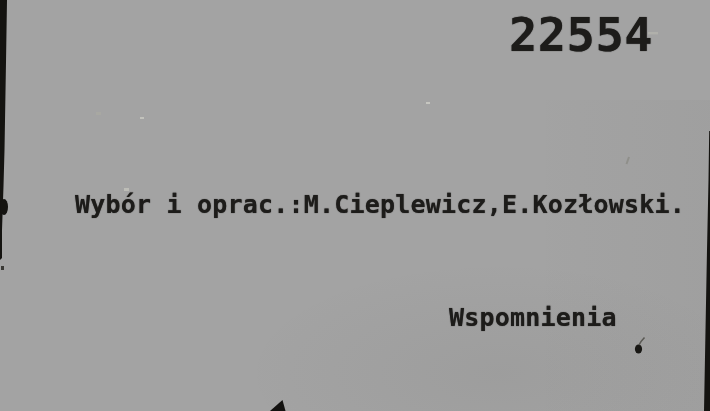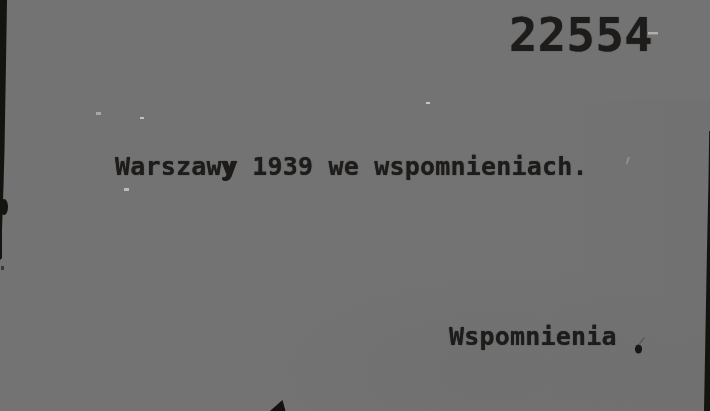--- a/index.html
+++ b/index.html
@@ -1,20 +1,20 @@
 <!DOCTYPE html>
 <html><head>
 <meta charset="utf-8">
 <style>
   html, body { margin: 0; padding: 0; background: #e8e8e6; }
   .scan {
     position: relative;
     width: 710px;
     height: 411px;
-    background: #737373;
+    background: #a3a3a3;
     overflow: hidden;
     font-family: "DejaVu Sans Mono", monospace;
     color: #1d1c1a;
   }
   
   .shade-bottom {
     position: absolute; left: 240px; top: 260px; width: 470px; height: 151px;
     background: radial-gradient(ellipse at 55% 75%, rgba(60,60,55,0.055), rgba(60,60,55,0.0) 70%);
     pointer-events: none;
   }
@@ -39,21 +39,21 @@
     font-weight: bold;
     font-size: 47px;
     line-height: 48px;
     letter-spacing: 0.5px;
     text-shadow: 0 0 1px rgba(25,24,22,0.85);
   }
   .heading  { left: 77px;  top: 121px; }
   .titleln  { left: 115px; top: 154px; }
   .editors  { left: 75px;  top: 192px; }
   .imprint  { left: 97px;  top: 231px; }
-  .subject  { left: 449px; top: 305px; margin-top: 19px; }
+  .subject  { left: 449px; top: 305px; }
   .overstruck {
     text-shadow: -1.2px 0 0 currentColor, 1.2px 0 0 currentColor,
                  0 1px 0 currentColor, 0 0 1px rgba(25,24,22,0.9);
   }
   .sup {
     display: inline-block;
     font-size: 14px;
     transform: translateY(-11px);
     letter-spacing: 0;
   }
@@ -86,19 +86,19 @@
 
     <rect fill="#a8a8a2" x="96" y="112" width="5" height="3"></rect>
     <rect fill="#c2c2bc" x="140" y="117" width="4" height="2"></rect>
     <rect fill="#c6c6c0" x="426" y="102" width="4" height="2"></rect>
     <rect fill="#bdbdb7" x="124" y="188" width="5" height="3"></rect>
   </svg>
 
   <div class="accession">22554</div>
 
 
-  <div class="tw titleln"><span>Warszaw</span><span class="overstruck">y</span><span> 1939 we wspomnieniach.</span></div>
 
+  <div class="tw editors">Wybór i oprac.:M.Cieplewicz,E.Kozłowski.</div>
 
 
   <div class="tw subject">Wspomnienia</div>
 
 </div>
 
 </body></html>

